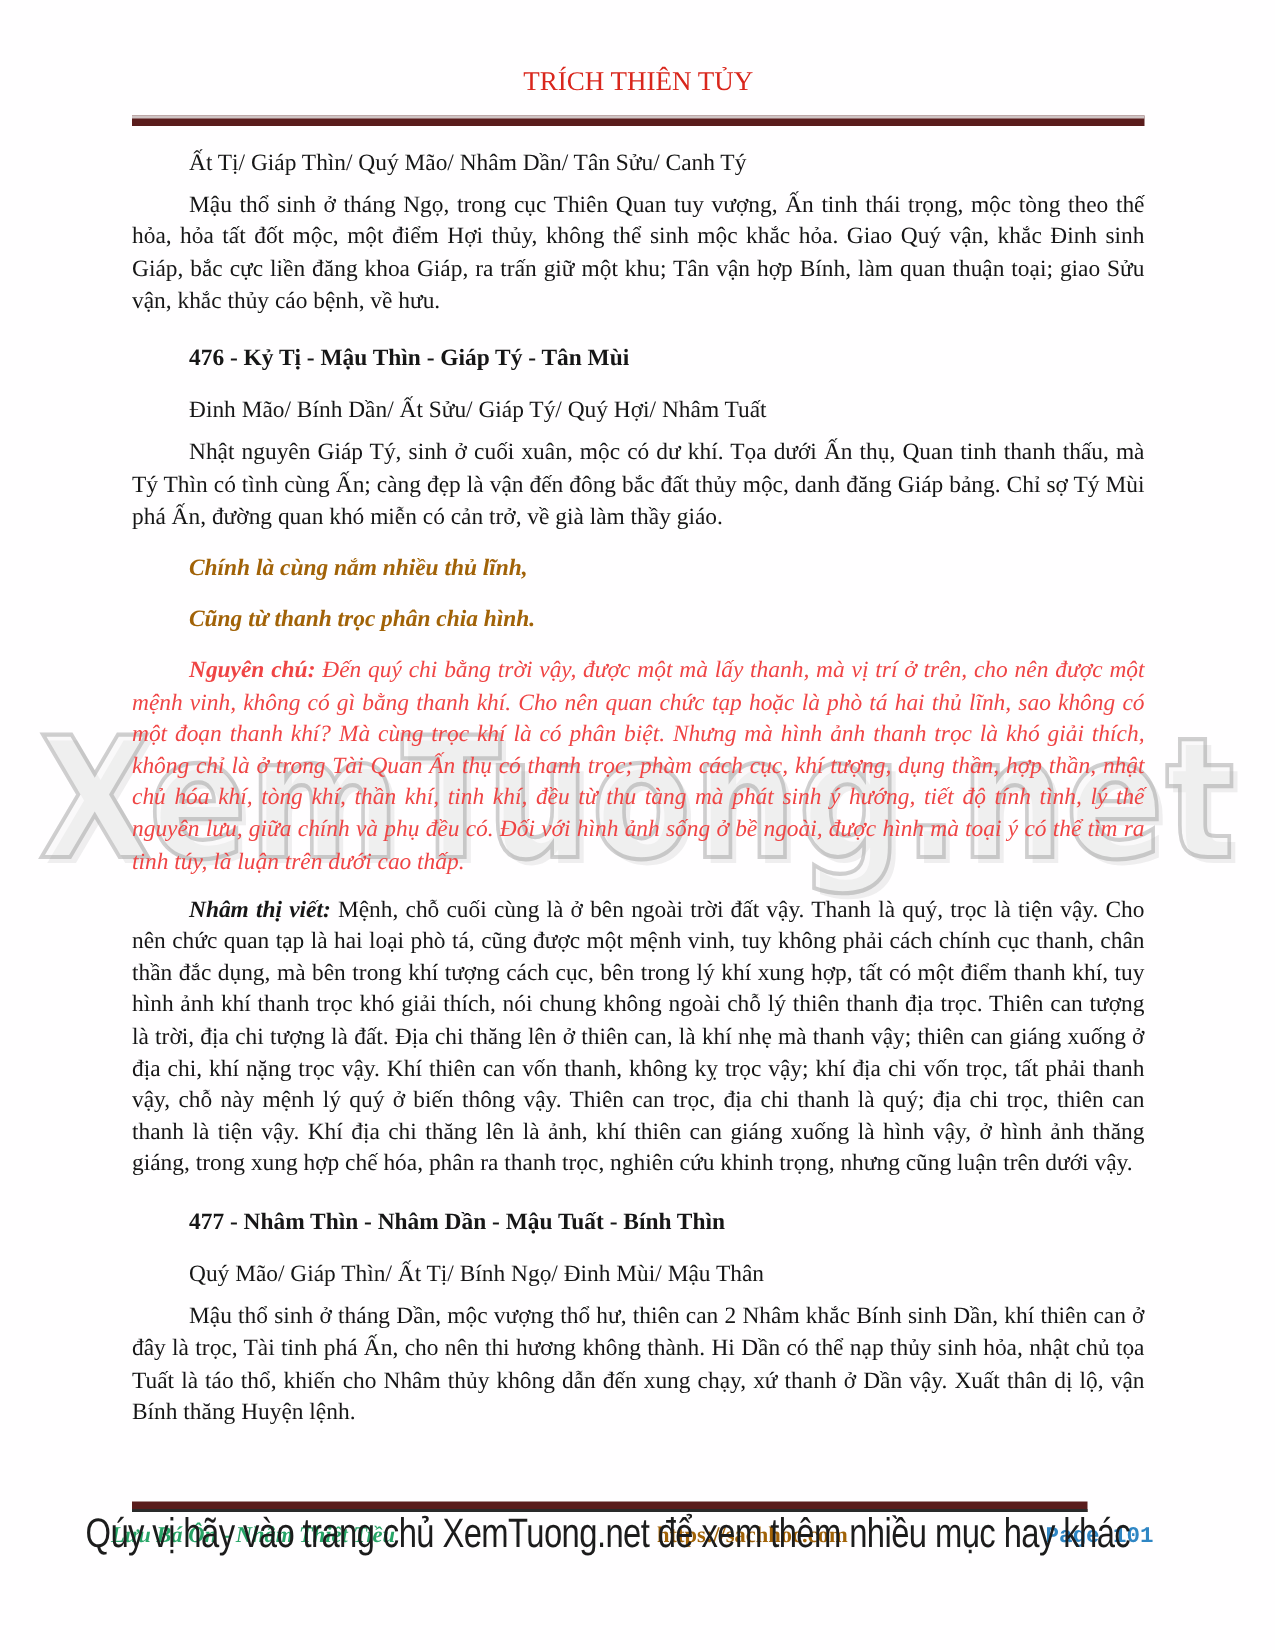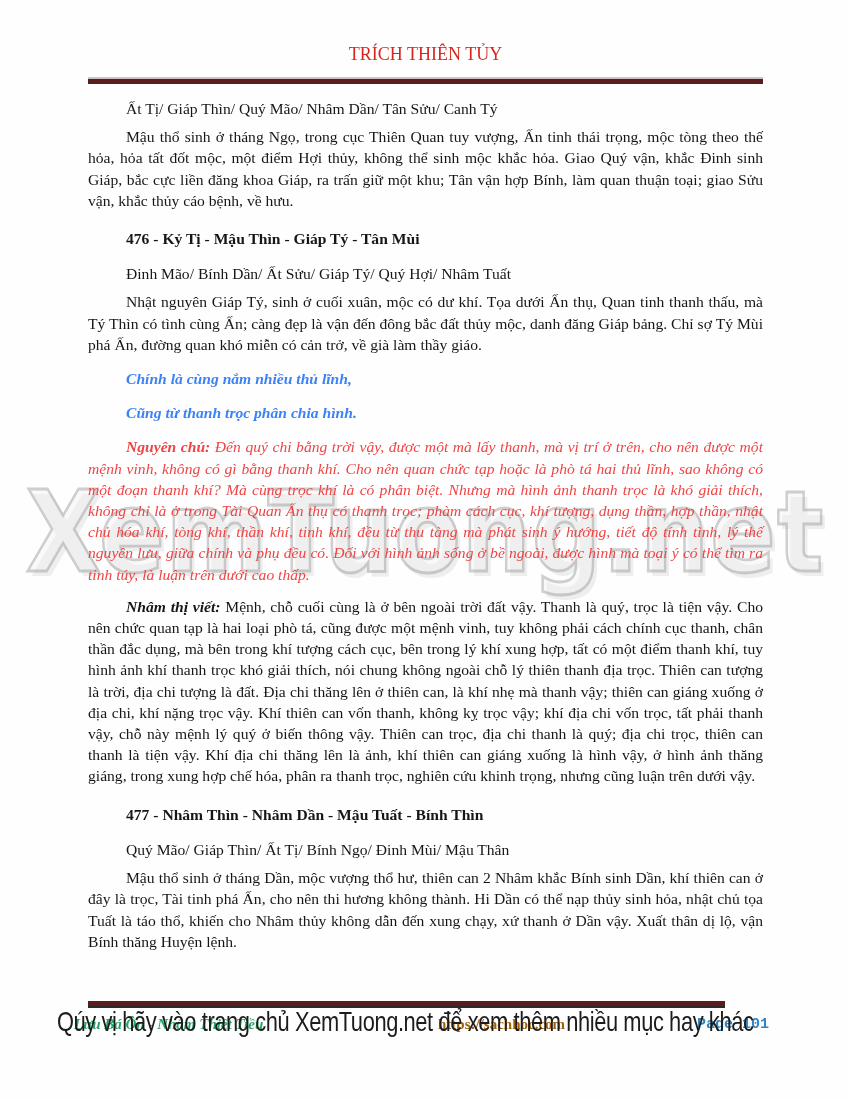--- a/index.html
+++ b/index.html
@@ -57,21 +57,21 @@
     height: 5px;
     background: #5a1c1c;
     border-bottom: 2px solid #2a2a2a;
   }
 
   .content p { margin: 0; font-size: 15.6px; line-height: 21.2px; text-align: justify; }
   .pillars  { text-indent: 38px; margin-top: 14px !important; text-align: right; }
   .para     { text-indent: 38px; margin-top: 7px !important; }
   .heading  { text-indent: 38px; margin-top: 17px !important; margin-bottom: 2px !important;
               font-weight: bold; text-align: left !important; }
-  .couplet  { text-indent: 38px; margin-top: 13px !important; color: #3b82f6;
+  .couplet  { text-indent: 38px; margin-top: 13px !important; color: #a16207;
               font-weight: bold; font-style: italic; text-align: left !important; }
   .note     { text-indent: 38px; margin-top: 13px !important; color: #ef4444; font-style: italic; }
   .note .lead { font-weight: bold; }
   .comment  { text-indent: 38px; margin-top: 11px !important; }
   .comment .lead { font-weight: bold; font-style: italic; }
 
   
   .footer { position: absolute; left: 0; top: 1001px; width: 812px; height: 99px; z-index: 3; }
   .footer .rule-bottom { margin: 0 87px 0 88px; }
   .footer-under {

